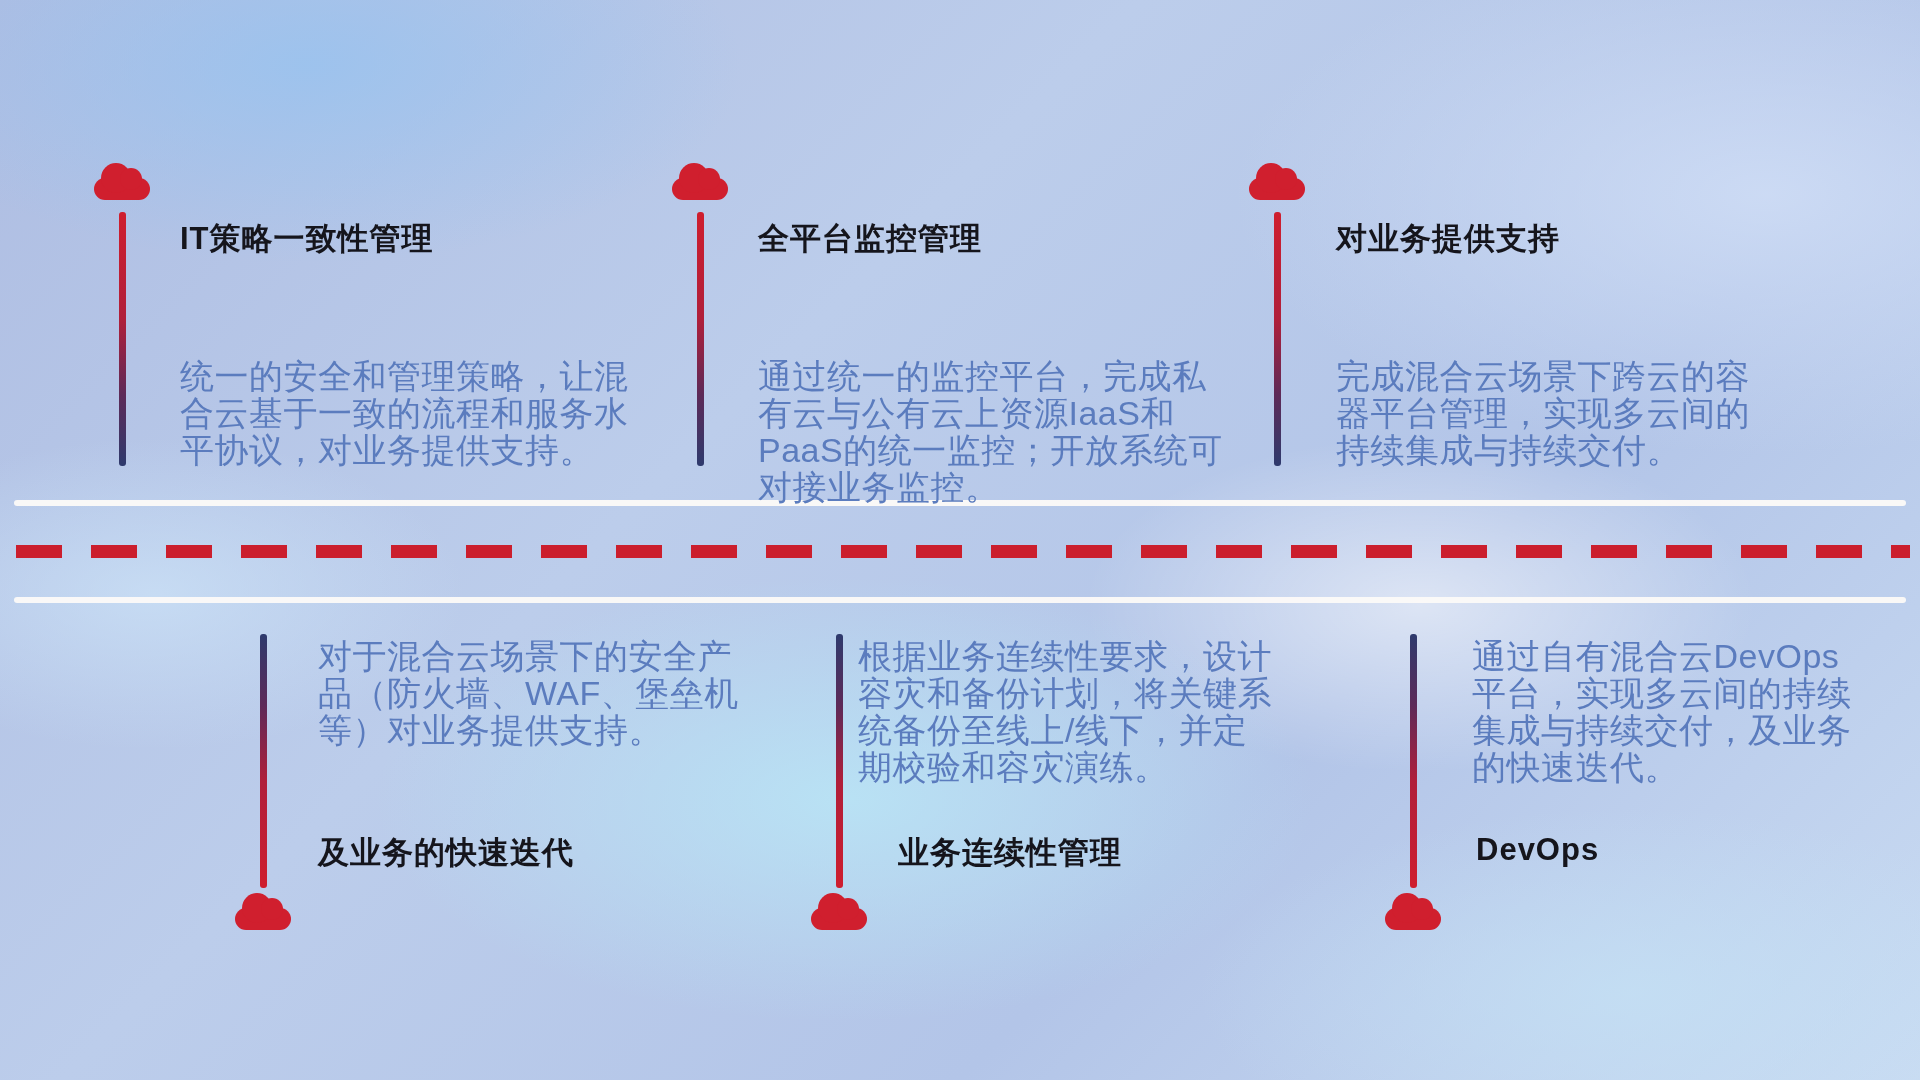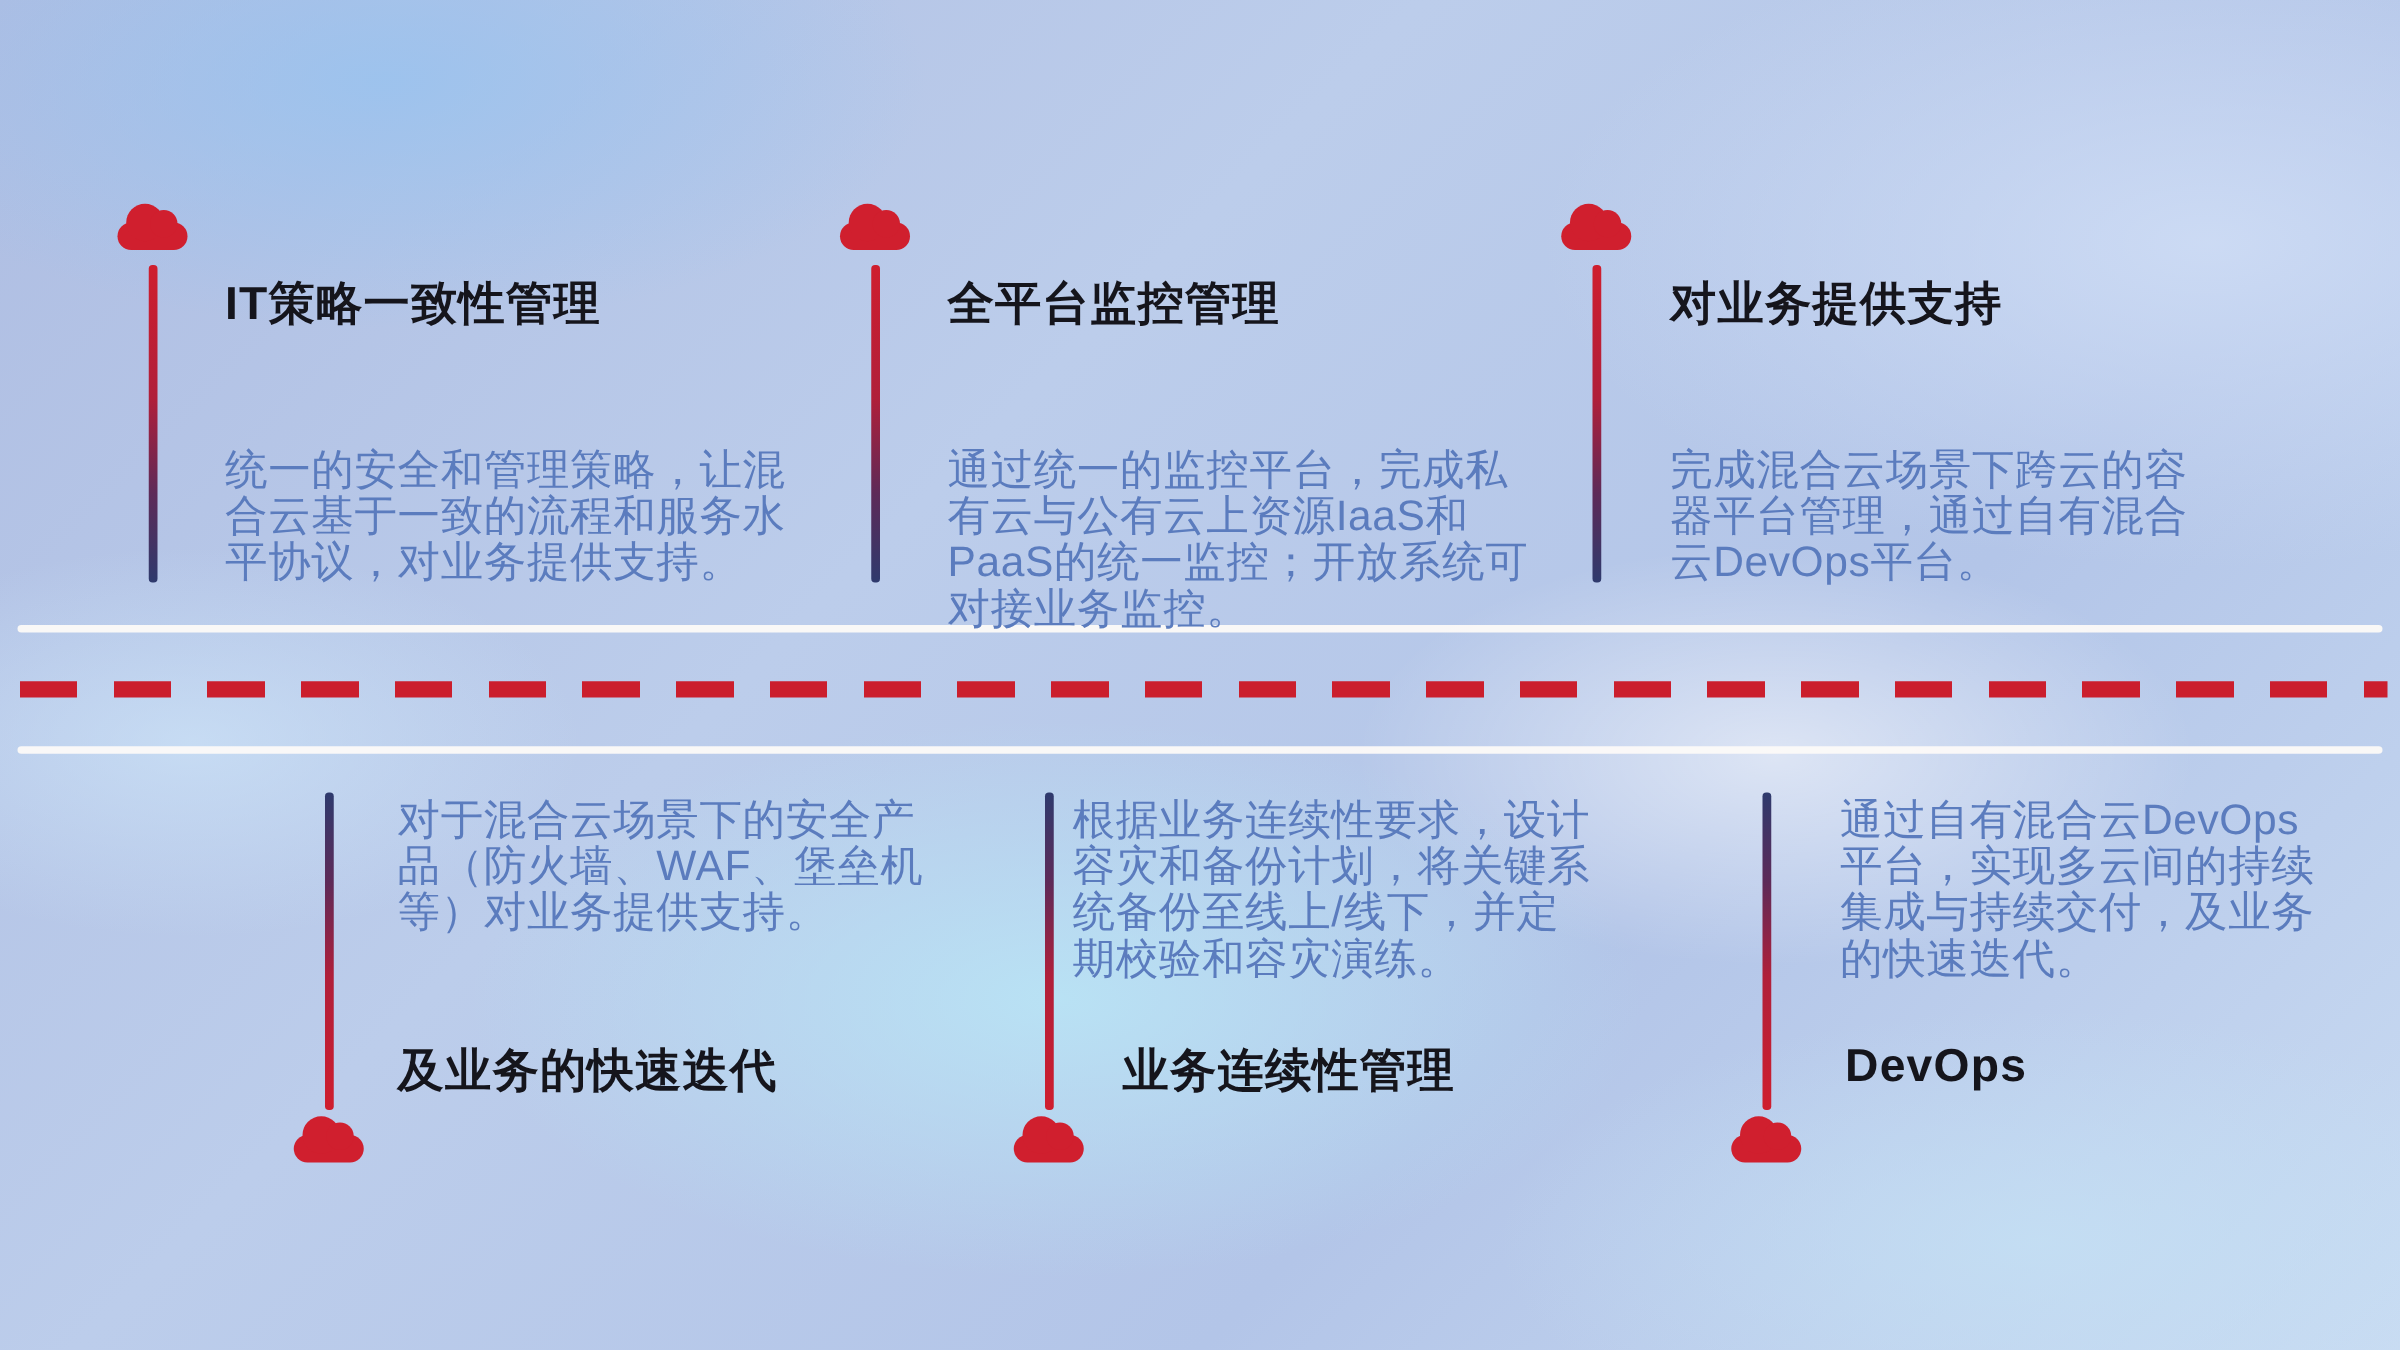--- a/index.html
+++ b/index.html
@@ -83,21 +83,21 @@
     background: linear-gradient(to bottom, #cf1e2e 0%, #b01f3a 42%, #5d2a58 72%, #2e3a6d 100%);
   }
   .vline.up {
     background: linear-gradient(to top, #cf1e2e 0%, #b01f3a 42%, #5d2a58 72%, #2e3a6d 100%);
   }
 
   
   .title {
     position: absolute;
     margin: 0;
-    font-size: 37px;
+    font-size: 31px;
     font-weight: 700;
     color: #15151c;
     letter-spacing: 1px;
     white-space: nowrap;
   }
   .desc {
     position: absolute;
     margin: 0;
     font-size: 34px;
     line-height: 37px;
@@ -125,21 +125,21 @@
     <div class="cloud" style="left:672px; top:178px;"></div>
     <div class="vline down" style="left:697px; top:212px; height:254px;"></div>
     <h2 class="title" style="left:758px; top:218px;">全平台监控管理</h2>
     <p class="desc" style="left:758px; top:358px; width:466px;">通过统一的监控平台，完成私有云与公有云上资源IaaS和PaaS的统一监控；开放系统可对接业务监控。</p>
   </div>
 
   <div>
     <div class="cloud" style="left:1249px; top:178px;"></div>
     <div class="vline down" style="left:1274px; top:212px; height:254px;"></div>
     <h2 class="title" style="left:1336px; top:218px;">对业务提供支持</h2>
-    <p class="desc" style="left:1336px; top:358px; width:430px;">完成混合云场景下跨云的容器平台管理，通过自有混合云DevOps平台。</p>
+    <p class="desc" style="left:1336px; top:358px; width:430px;">完成混合云场景下跨云的容器平台管理，实现多云间的持续集成与持续交付。</p>
   </div>
 
   <div>
     <div class="vline up" style="left:260px; top:634px; height:254px;"></div>
     <div class="cloud" style="left:235px; top:908px;"></div>
     <p class="desc" style="left:318px; top:638px; width:424px;">对于混合云场景下的安全产品（防火墙、WAF、堡垒机等）对业务提供支持。</p>
     <h2 class="title" style="left:318px; top:832px;">及业务的快速迭代</h2>
   </div>
 
   <div>

